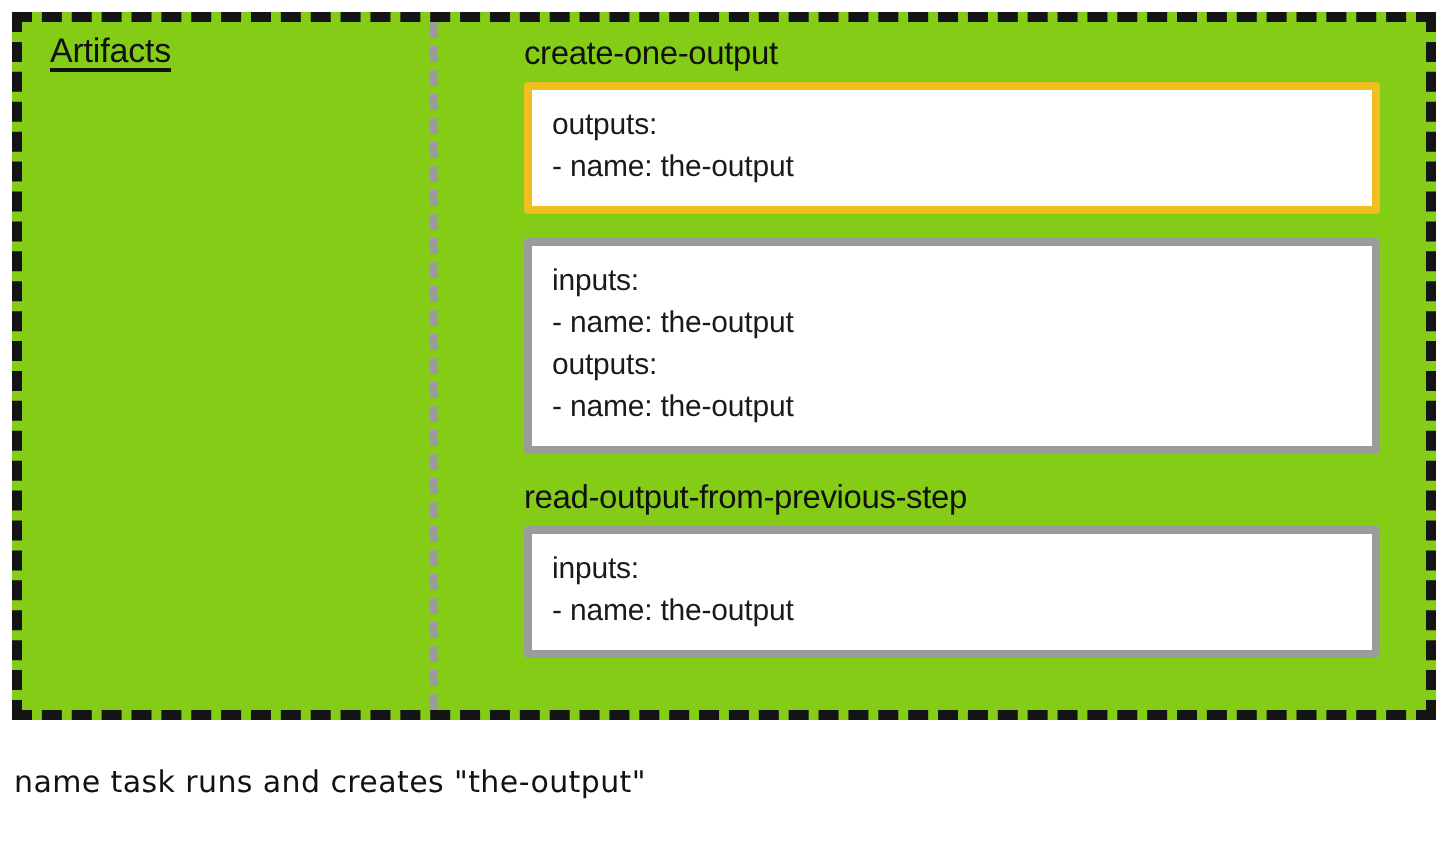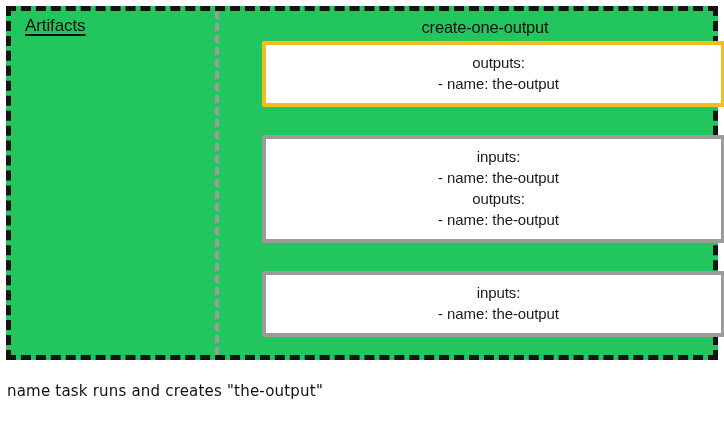--- a/index.html
+++ b/index.html
@@ -17,21 +17,21 @@
 
   
   #artifacts-panel {
     position: absolute;
     left: 6px;
     top: 6px;
     width: 712px;
     height: 354px;
     box-sizing: border-box;
     border: 5px dashed #141414;
-    background: #22c55e;
+    background: #84cc16;
   }
 
   #artifacts-label {
     position: absolute;
     left: 14px;
     top: 5px;
     font-size: 17px;
     color: #111111;
     text-decoration: underline;
     text-underline-offset: 3px;
@@ -53,36 +53,35 @@
   
   #steps-column {
     position: absolute;
     left: 251px;
     top: 6px;
     width: 446px;
   }
 
   .step-block {
     position: relative;
-    margin-bottom: 28px;
-    text-align: center;
+    margin-bottom: 12px;
   }
 
   .step-title {
     font-size: 16.5px;
     color: #111111;
     line-height: 20px;
     margin-bottom: 4px;
     white-space: nowrap;
     letter-spacing: -0.2px;
   }
 
   .step-box {
     box-sizing: border-box;
-    width: 463px;
+    width: 428px;
     border: 4px solid #fca5a5;
     border-radius: 2px;
     background: #ffffff;
     padding: 7px 0 9px 10px;
   }
 
   .step-box.accent {
     border-color: #f0bf1f;
   }
 
@@ -128,20 +127,21 @@
     <div class="step-block">
       <div class="step-box" style="border-color: rgb(155, 155, 155);">
         <div class="spec-line">inputs:</div>
         <div class="spec-line">- name: the-output</div>
         <div class="spec-line">outputs:</div>
         <div class="spec-line">- name: the-output</div>
       </div>
     </div>
 
     <div class="step-block">
+      <div class="step-title">read-output-from-previous-step</div>
       <div class="step-box" style="border-color: rgb(155, 155, 155);">
         <div class="spec-line">inputs:</div>
         <div class="spec-line">- name: the-output</div>
       </div>
     </div>
 
   </div>
 </div>
 
 <div id="caption">name task runs and creates "the-output"</div>

